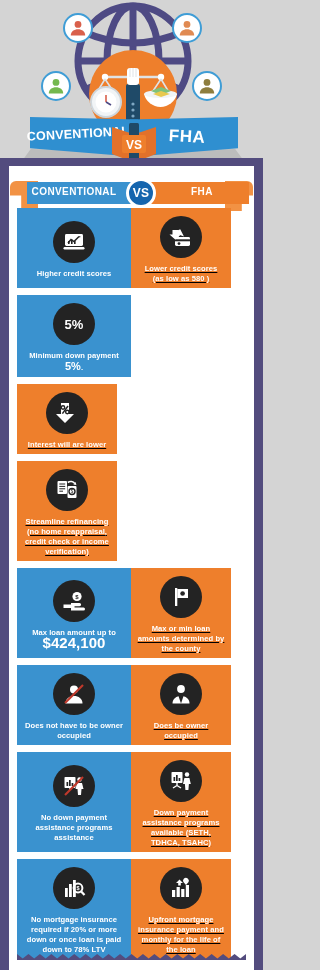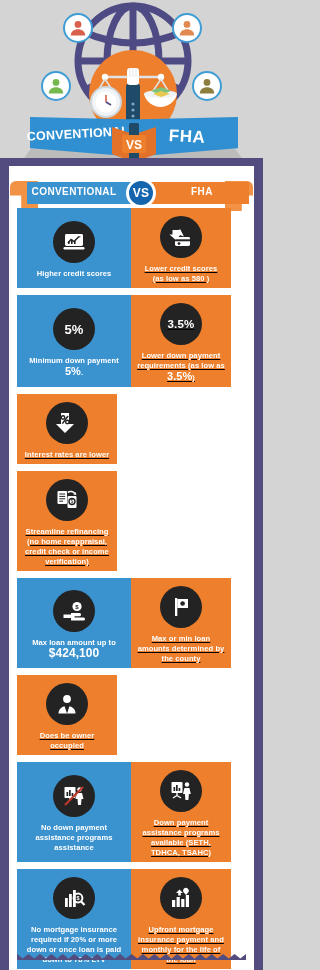--- a/index.html
+++ b/index.html
@@ -115,21 +115,21 @@
     width:42px;height:42px;border-radius:50%;background:#232323;
     display:flex;align-items:center;justify-content:center;margin-bottom:6px;
     flex:0 0 auto;
   }
   .disc .num{color:#ffffff;font-size:13px;font-weight:700;letter-spacing:.2px;}
   .disc .num.sm{font-size:11.5px;}
   .ctxt{
     color:#ffffff;font-size:7.6px;line-height:10px;text-align:center;
     font-weight:600;letter-spacing:.05px;
   }
-  .ctxt .big{font-size:12px;font-weight:700;}
+  .ctxt .big{font-size:15px;font-weight:700;}
   .ctxt .big2{font-size:11px;font-weight:700;}
 
   
   .zig{
     position:relative;width:229px;height:7px;background:#ffffff;
     -webkit-mask-image:none;
   }
   .zig .zl,.zig .zr{position:absolute;top:0;height:7px;}
   .zig .zl{left:0;width:114px;background:#3a92cf;}
   .zig .zr{left:114px;width:115px;background:#ee7f2c;}
@@ -315,43 +315,37 @@
         <div class="zr"></div>
         <div class="teeth"></div>
       </div>
       <div class="row">
         <div class="cell left">
           <div class="disc">
             <span class="num">5%</span>
           </div>
           <div class="ctxt"><span>Minimum down payment </span><span class="big2">5%</span><span>.</span></div>
         </div>
-        <div class="cell right">
-          <div class="disc">
-            <span class="num sm">3.5%</span>
-          </div>
-          <div class="ctxt"><span>Lower down payment requirements (as low as </span><span class="big2">3.5%</span><span>)</span></div>
-        </div>
       </div>
       <div class="zig">
         <div class="zl"></div>
         <div class="zr"></div>
         <div class="teeth"></div>
       </div>
       <div class="row">
         <div class="cell right">
           <div class="disc">
             <svg class="ico" width="24" height="24" viewBox="0 0 24 24">
               <polygon points="6,2 14,2 14,13 19,13 10,22 1,13 6,13" fill="#ffffff"></polygon>
               <circle cx="8" cy="6.5" r="1.7" fill="none" stroke="#232323" stroke-width="1.4"></circle>
               <circle cx="12.3" cy="11" r="1.7" fill="none" stroke="#232323" stroke-width="1.4"></circle>
               <line x1="13" y1="5" x2="7.4" y2="12.6" stroke="#232323" stroke-width="1.5"></line>
             </svg>
           </div>
-          <div class="ctxt"><span>Interest rates are lower</span></div>
+          <div class="ctxt"><span>Interest will are lower</span></div>
         </div>
       </div>
       <div class="zig">
         <div class="zl"></div>
         <div class="zr"></div>
         <div class="teeth"></div>
       </div>
       <div class="row">
         <div class="cell right">
           <div class="disc">
@@ -400,20 +394,30 @@
           </div>
           <div class="ctxt"><span>Max or min loan amounts determined by the county</span></div>
         </div>
       </div>
       <div class="zig">
         <div class="zl"></div>
         <div class="zr"></div>
         <div class="teeth"></div>
       </div>
       <div class="row">
+        <div class="cell left">
+          <div class="disc">
+            <svg class="ico" width="24" height="24" viewBox="0 0 24 24">
+              <circle cx="12" cy="7.4" r="4" fill="#ffffff"></circle>
+              <path d="M3.5 21.5 c0-5 4-7.6 8.5-7.6 s8.5 2.6 8.5 7.6 z" fill="#ffffff"></path>
+              <line x1="3" y1="21" x2="21" y2="3" stroke="#c0392b" stroke-width="2.2"></line>
+            </svg>
+          </div>
+          <div class="ctxt"><span>Does not have to be owner occupied</span></div>
+        </div>
         <div class="cell right">
           <div class="disc">
             <svg class="ico" width="24" height="24" viewBox="0 0 24 24">
               <circle cx="12" cy="7" r="3.9" fill="#ffffff"></circle>
               <path d="M3.5 21.5 c0-5 4-7.6 8.5-7.6 s8.5 2.6 8.5 7.6 z" fill="#ffffff"></path>
               <path d="M12 11.4 L9.2 13.3 L12 21.5 L14.8 13.3 Z" fill="#232323"></path>
             </svg>
           </div>
           <div class="ctxt"><span>Does be owner occupied</span></div>
         </div>

